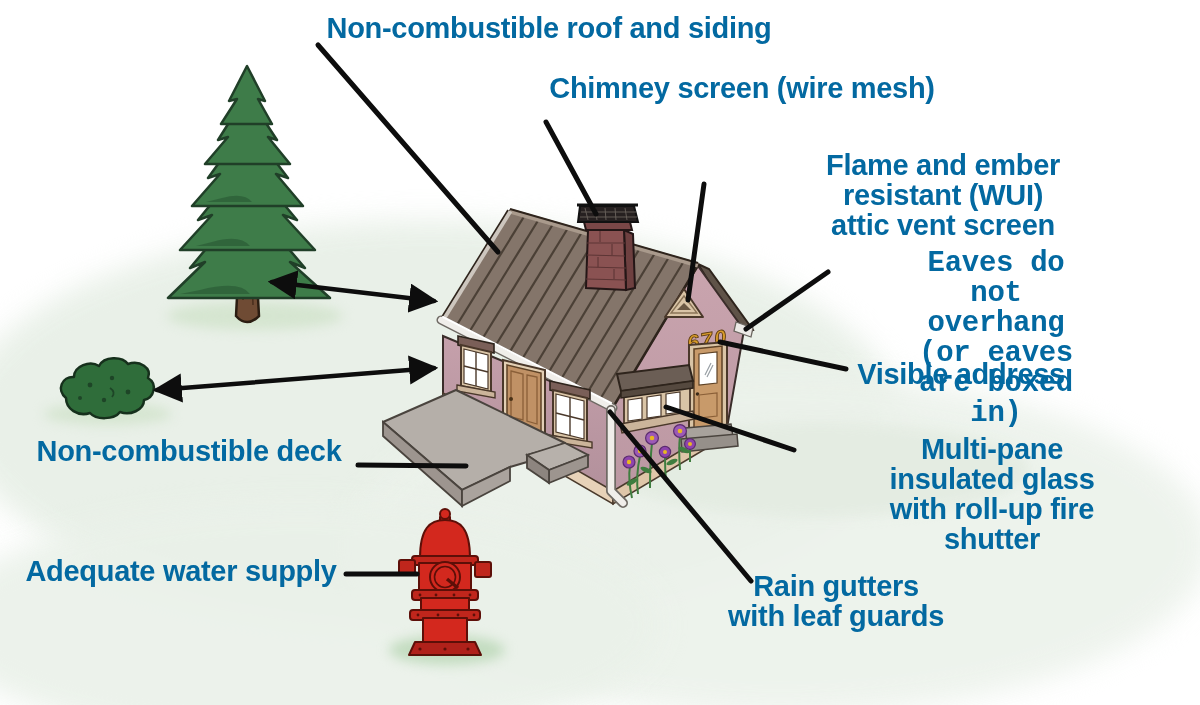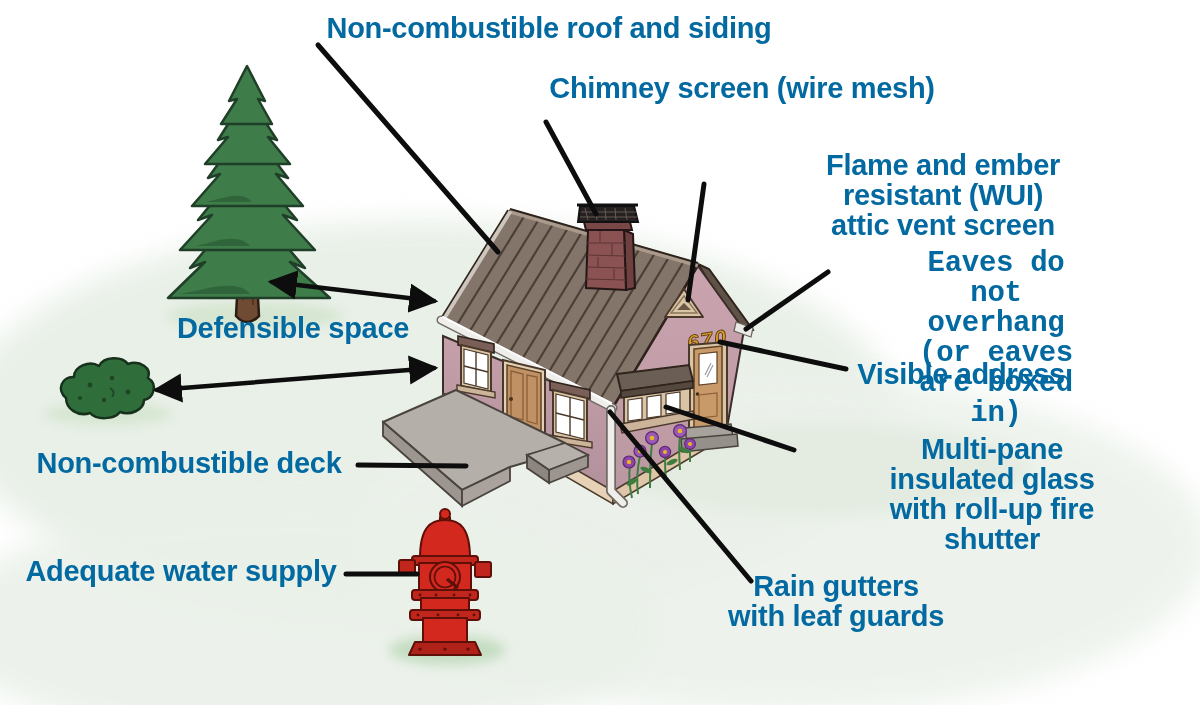--- a/index.html
+++ b/index.html
@@ -303,22 +303,21 @@
     <line x1="157" y1="390" x2="434" y2="368" marker-start="url(#ah)" marker-end="url(#ah)"></line>
   </g>
 </svg>
 
   <div class="lbl" style="left:549px; top:13px;">Non-combustible roof and siding</div>
   <div class="lbl" style="left:742px; top:73px;">Chimney screen (wire mesh)</div>
   <div class="lbl" style="left:943px; top:150px;text-align:center;">Flame and ember resistant (WUI)
 attic vent screen</div>
   <div class="lbl" style="left:996px; top:249px;font-family:Liberation Mono, monospace;">Eaves do not overhang
 (or eaves are boxed in)</div>
-  <div class="lbl" style="left:293px; top:313px;">Defensible space</div>
   <div class="lbl" style="left:961px; top:359px;">Visible address</div>
   <div class="lbl" style="left:992px; top:434px;text-align:center;">Multi-pane insulated glass
 with roll-up fire shutter</div>
-  <div class="lbl" style="left:189px; top:448px;">Non-combustible deck</div>
+  <div class="lbl" style="left:189px; top:436px;">Non-combustible deck</div>
   <div class="lbl" style="left:181px; top:556px;">Adequate water supply</div>
   <div class="lbl" style="left:836px; top:571px;">Rain gutters
 with leaf guards</div>
 
 </div>
 
 </body></html>

